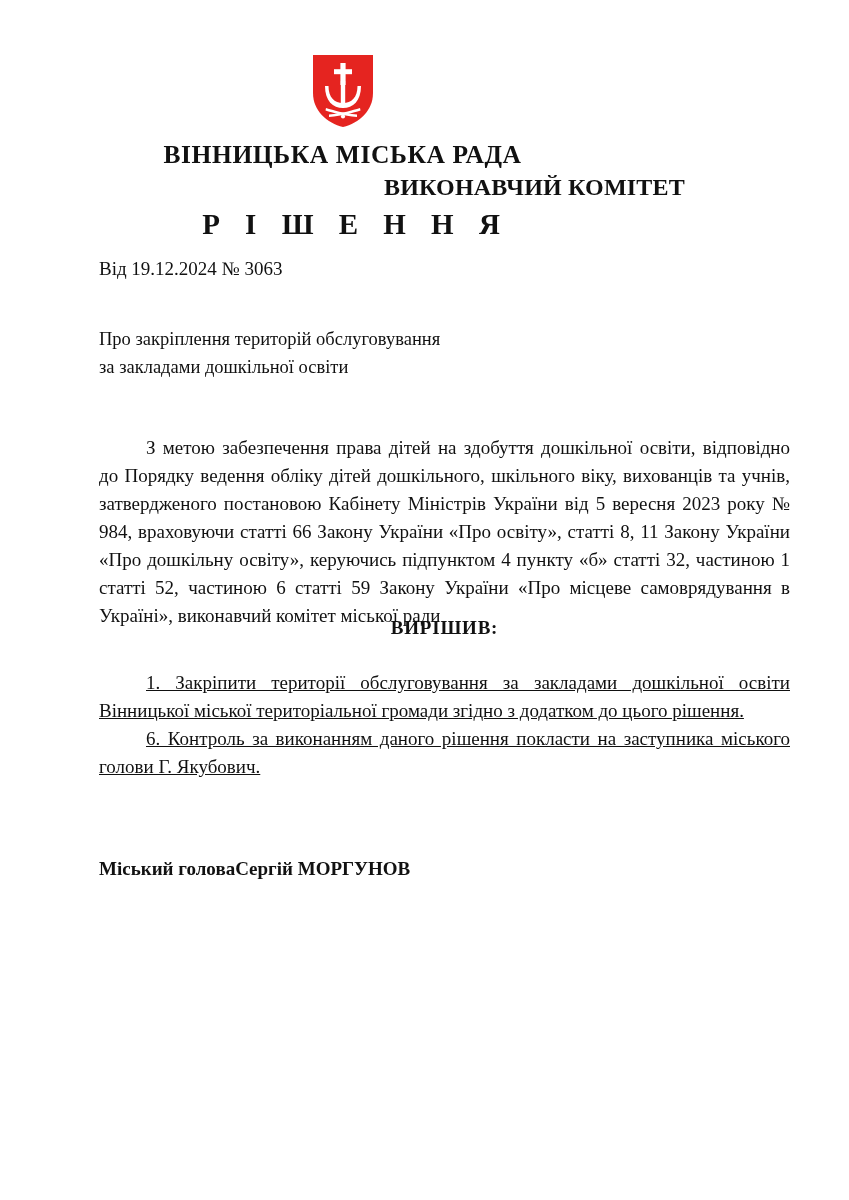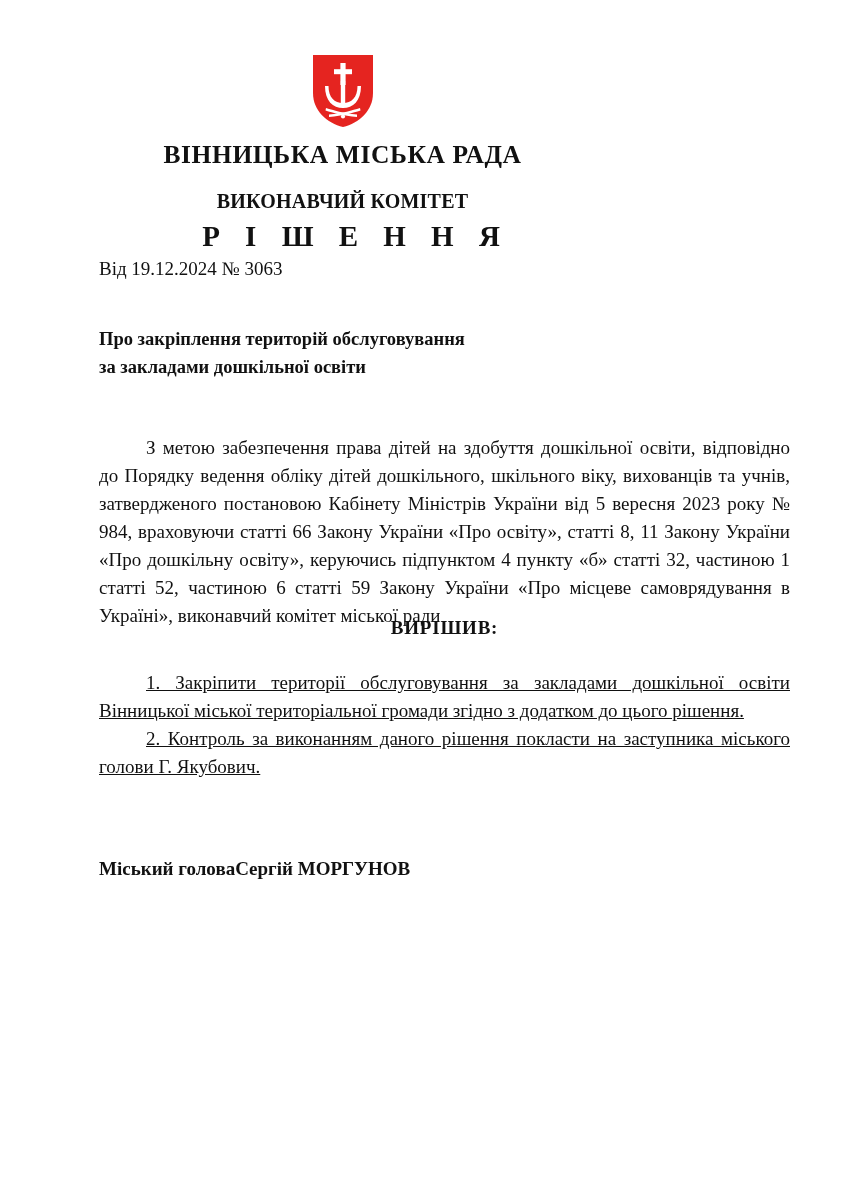--- a/index.html
+++ b/index.html
@@ -41,25 +41,25 @@
   .org-title {
     text-align: center;
     font-weight: bold;
     font-size: 25.5px;
     letter-spacing: 0.6px;
     margin-top: 12px;
     line-height: 1.12;
     white-space: nowrap;
   }
   .org-subtitle {
-    text-align: center;
+    text-align: right;
     font-weight: bold;
-    font-size: 20px;
+    font-size: 24px;
     letter-spacing: 0.2px;
-    margin-top: 20px;
+    margin-top: 4px;
     line-height: 1.1;
     white-space: nowrap;
   }
   .doc-kind {
     text-align: center;
     font-weight: bold;
     font-size: 29px;
     letter-spacing: 9px;
     margin-top: 9px;
     line-height: 1.1;
@@ -79,21 +79,21 @@
     font-size: 19px;
     line-height: 1.45;
   }
   .meta .city {
     padding-left: 46px;
   }
 
   .subject {
     top: 325px;
     font-size: 18.5px;
-    font-weight: bold;
+    font-weight: normal;
     line-height: 1.53;
   }
 
   .preamble {
     top: 434px;
     font-size: 19px;
     line-height: 1.475;
     text-align: justify;
     text-indent: 47px;
     hyphens: none;
@@ -165,21 +165,21 @@
     <div>Про закріплення територій обслуговування</div>
     <div>за закладами дошкільної освіти</div>
   </div>
 
   <div class="col preamble">З метою забезпечення права дітей на здобуття дошкільної освіти, відповідно до Порядку ведення обліку дітей дошкільного, шкільного віку, вихованців та учнів, затвердженого постановою Кабінету Міністрів України від 5 вересня 2023 року № 984, враховуючи статті 66 Закону України «Про освіту», статті 8, 11 Закону України «Про дошкільну освіту»,  керуючись підпунктом 4 пункту «б» статті 32, частиною 1 статті 52, частиною 6 статті 59 Закону України «Про місцеве самоврядування в Україні», виконавчий комітет міської ради</div>
 
   <div class="col decided">ВИРІШИВ:</div>
 
   <div class="col items">
     <p>1. Закріпити території обслуговування за закладами дошкільної освіти Вінницької міської  територіальної громади згідно з додатком до цього рішення.</p>
-    <p>2. Контроль за виконанням даного рішення покласти на заступника міського голови Г. Якубович.</p>
+    <p>6. Контроль за виконанням даного рішення покласти на заступника міського голови Г. Якубович.</p>
   </div>
 
   <div class="col signature">
     <span class="role">Міський голова</span>
     <span class="name">Сергій МОРГУНОВ</span>
   </div>
 
 </div>
 
 </body></html>

